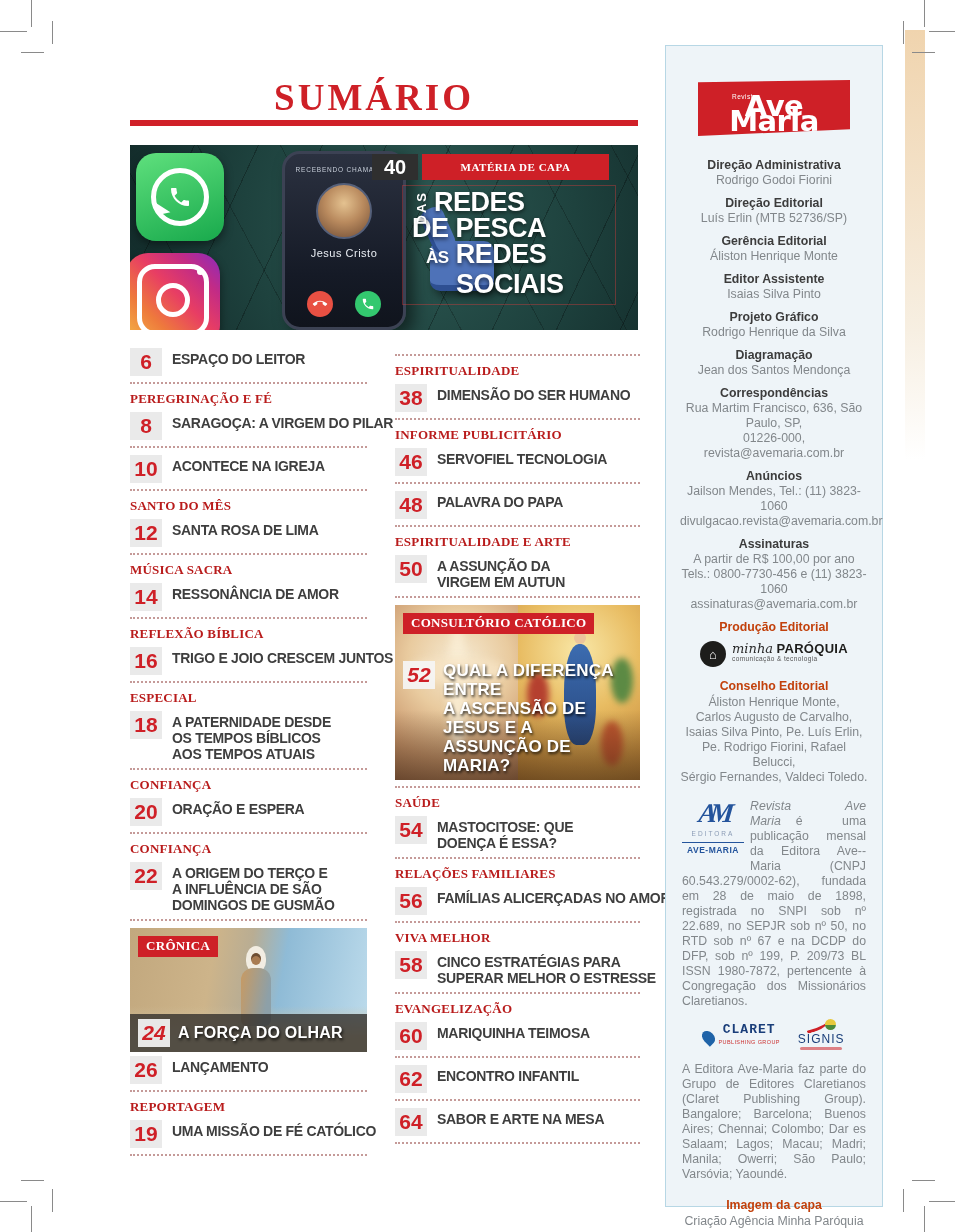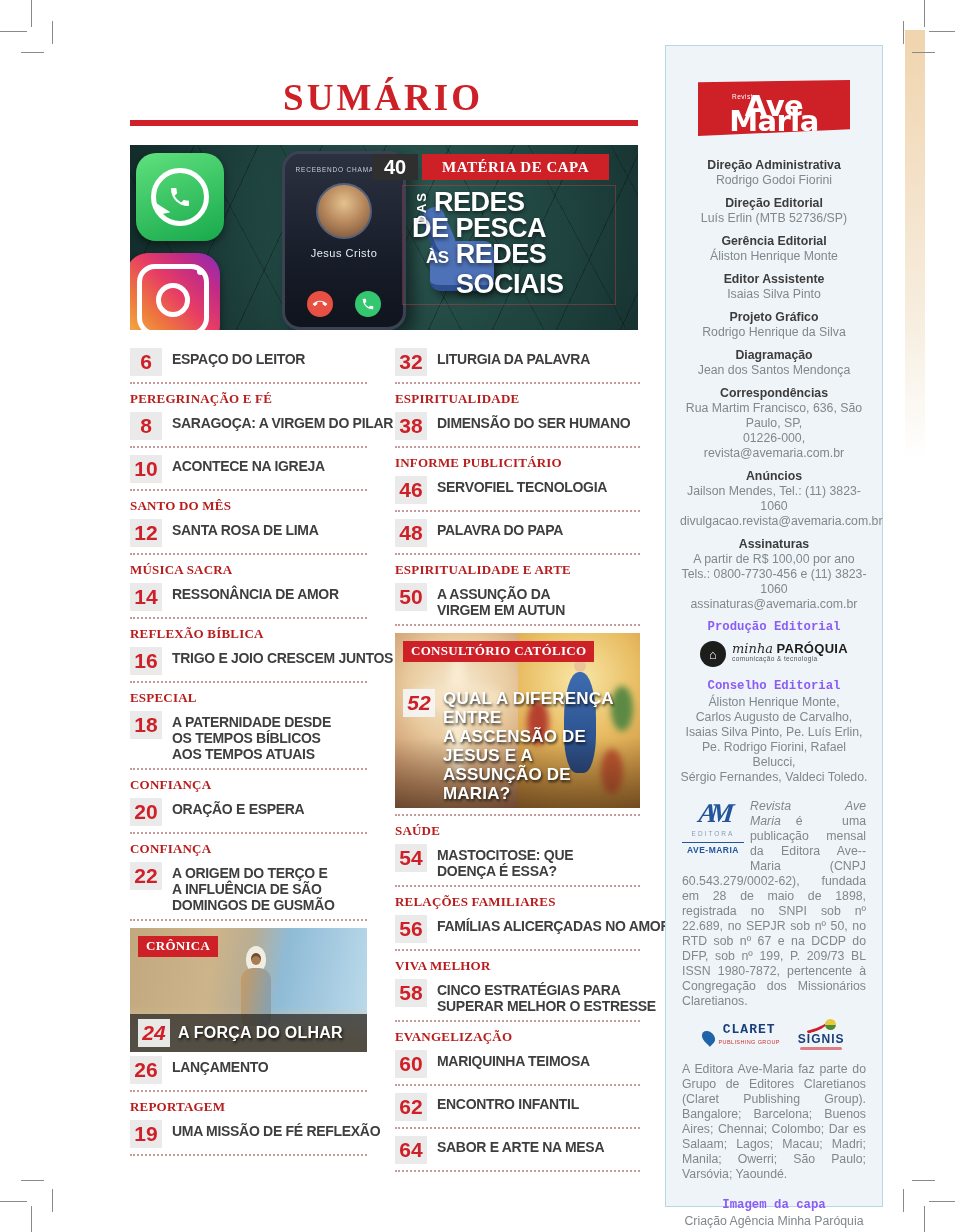--- a/index.html
+++ b/index.html
@@ -3,21 +3,21 @@
 <meta charset="utf-8">
 <style>
   * { margin:0; padding:0; box-sizing:border-box; }
   html,body { width:955px; height:1232px; background:#ffffff; font-family:"Liberation Sans", sans-serif; }
   .page { position:relative; width:955px; height:1232px; overflow:hidden; background:#fff; }
 
   
   .crop { position:absolute; background:#8a8a8a; }
 
   
-  .page-title { position:absolute; left:129px; top:76px; width:508px; text-align:center;
+  .page-title { position:absolute; left:120px; top:76px; width:508px; text-align:center;
     font-family:"Liberation Serif", serif; font-weight:bold; font-size:37px; letter-spacing:3px;
     color:#ce2027; }
   .red-rule { position:absolute; left:130px; top:120px; width:508px; height:6px; background:#d02028; }
 
   
   .banner { position:absolute; left:130px; top:145px; width:508px; height:185px; overflow:hidden;
     background:
       repeating-linear-gradient(115deg, rgba(0,0,0,.28) 0 1px, transparent 1px 58px),
       repeating-linear-gradient(62deg, rgba(0,0,0,.22) 0 1px, transparent 1px 73px),
       radial-gradient(circle at 55% 40%, #2e5a54 0%, #1e423e 55%, #122a29 100%);
@@ -49,21 +49,21 @@
   .call-btn svg { width:14px; height:14px; fill:#fff; }
   .btn-red { background:#e85043; } .btn-red svg { transform:rotate(135deg); }
   .btn-green { background:#33c86f; }
   .fb-thumb { position:absolute; left:300px; top:96px; width:64px; height:50px; background:#4e72b8;
     border-radius:10px; border-bottom:6px solid #2e4f92; box-shadow:4px 5px 10px rgba(0,0,0,.5); }
   .fb-thumb::before { content:""; position:absolute; left:-4px; top:-34px; width:20px; height:46px;
     background:#4e72b8; border-radius:9px; border-left:4px solid #2e4f92; transform:rotate(-24deg); }
   .cover-num { position:absolute; left:242px; top:9px; width:46px; height:26px; background:#2f2f2f;
     color:#fff; font-weight:bold; font-size:20px; display:flex; align-items:center; justify-content:center; }
   .cover-label { position:absolute; left:292px; top:9px; width:187px; height:26px; background:#ce2027;
-    color:#fff; font-family:"Liberation Serif", serif; font-weight:bold; font-size:15px; letter-spacing:.5px;
+    color:#fff; font-family:"Liberation Serif", serif; font-weight:bold; font-size:11px; letter-spacing:.5px;
     display:flex; align-items:center; justify-content:center; }
   .headline-box { position:absolute; left:272px; top:40px; width:214px; height:120px;
     border:1px solid rgba(220,60,60,.4); }
   .headline { position:absolute; left:282px; top:44px; width:205px; color:#fff; font-weight:bold;
     font-size:27px; line-height:26px; letter-spacing:-.5px; text-shadow:0 2px 4px rgba(0,0,0,.6); }
   .headline .vert { position:absolute; left:-3px; top:2px; font-size:13px; letter-spacing:2px;
     writing-mode:vertical-rl; transform:rotate(180deg); }
   .hl1 { margin-left:22px; } .hl3 { margin-left:14px; } .hl3 .small { font-size:17px; }
   .hl4 { margin-left:44px; }
 
@@ -131,21 +131,21 @@
     background:#eef4f8; border:1px solid #b7d7e5; padding:34px 14px 0; text-align:center;
     color:#82878b; font-size:12.3px; line-height:15px; }
   .mag-logo { position:relative; width:152px; height:56px; margin:0 auto 22px; background:#ce2027;
     clip-path:polygon(0 4%, 100% 0, 100% 88%, 0 100%); display:flex; align-items:flex-end;
     justify-content:center; padding-bottom:7px; }
   .mag-logo .rev { position:absolute; left:34px; top:9px; color:#fff; font-size:6.5px; letter-spacing:.5px; }
   .mag-logo .name { color:#fff; font-weight:bold; font-size:29px; letter-spacing:-.5px;
     font-family:"DejaVu Sans", sans-serif; }
   .credit { margin-bottom:8px; }
   .credit-role { font-weight:bold; color:#3c3c3c; }
-  .sb-head { font-weight:bold; color:#8b5cf6; margin-bottom:1px;font-family:Liberation Mono, monospace; }
+  .sb-head { font-weight:bold; color:#c2410c; margin-bottom:1px; }
   .paroquia { display:flex; align-items:center; justify-content:center; gap:6px; margin:6px 0 12px; }
   .paroquia-circ { width:26px; height:26px; border-radius:50%; background:#1d1d1b; display:flex;
     align-items:center; justify-content:center; color:#fff; font-size:13px; }
   .paroquia-text { text-align:left; line-height:10px; }
   .paroquia-script { font-family:"DejaVu Serif", serif; font-style:italic; font-size:13px; color:#2a2a2a; }
   .paroquia-bold { font-weight:bold; color:#1d1d1b; font-size:13px; letter-spacing:.3px; }
   .paroquia-sub { font-size:6.5px; color:#555; letter-spacing:.4px; }
   .conselho { margin-bottom:14px; }
   .pub-note { text-align:justify; margin:6px 2px 10px; hyphens:auto; }
   .pub-note .lead { font-style:italic; margin-right:15px; }
@@ -161,21 +161,21 @@
     transform:rotate(-45deg); }
   .claret-name { font-family:Liberation Mono, monospace; font-weight:bold; font-size:13px;
     color:#1a3e7a; letter-spacing:1px; line-height:11px; }
   .claret-sub { font-size:5.5px; color:#c33; letter-spacing:.4px; }
   .signis { text-align:center; }
   .signis-mark { width:30px; height:14px; margin:0 auto; position:relative; }
   .signis-mark .swoosh { position:absolute; left:0; top:2px; width:24px; height:10px;
     border-bottom:3px solid #cf2027; border-radius:0 0 100% 10%; transform:rotate(-14deg); }
   .signis-mark .globe2 { position:absolute; right:0; top:0; width:11px; height:11px; border-radius:50%;
     background:linear-gradient(180deg,#e8c93c 55%,#4d8a3a 55%); }
-  .signis-name { font-weight:bold; font-size:12px; color:#1a3e7a; letter-spacing:1px; line-height:12px; }
+  .signis-name { font-weight:normal; font-size:12px; color:#1a3e7a; letter-spacing:1px; line-height:12px; }
   .signis-sub { width:42px; height:3px; background:#cf2027; opacity:.55; margin:2px auto 0; border-radius:2px; }
   .group-note { text-align:justify; margin:0 2px 16px; }
   .capa-block, .impr-block { margin-bottom:16px; }
 
   
   .bleed-strip { position:absolute; left:905px; top:30px; width:20px; height:430px;
     background:linear-gradient(180deg, #f0d4ae 0%, #f4e3cb 40%, #f7efe2 70%, rgba(255,255,255,0) 100%); }
 </style>
 </head>
 <body>
@@ -330,32 +330,28 @@
       <span class="toc-num">26</span>
       <span class="toc-title">LANÇAMENTO</span>
     </div>
     <div class="toc-dots"></div>
   </div>
 
   <div class="toc-item">
     <div class="toc-category">REPORTAGEM</div>
     <div class="toc-row">
       <span class="toc-num">19</span>
-      <span class="toc-title">UMA MISSÃO DE FÉ REFLEXÃO</span>
+      <span class="toc-title">UMA MISSÃO DE FÉ CATÓLICO</span>
     </div>
     <div class="toc-dots"></div>
   </div>
 </div>
   <div class="col col-right" id="col-right">
   <div class="toc-item">
 
-    <div class="toc-row">
-      <span class="toc-num">32</span>
-      <span class="toc-title">LITURGIA DA PALAVRA</span>
-    </div>
     <div class="toc-dots"></div>
   </div>
 
   <div class="toc-item">
     <div class="toc-category">ESPIRITUALIDADE</div>
     <div class="toc-row">
       <span class="toc-num">38</span>
       <span class="toc-title">DIMENSÃO DO SER HUMANO</span>
     </div>
     <div class="toc-dots"></div>

